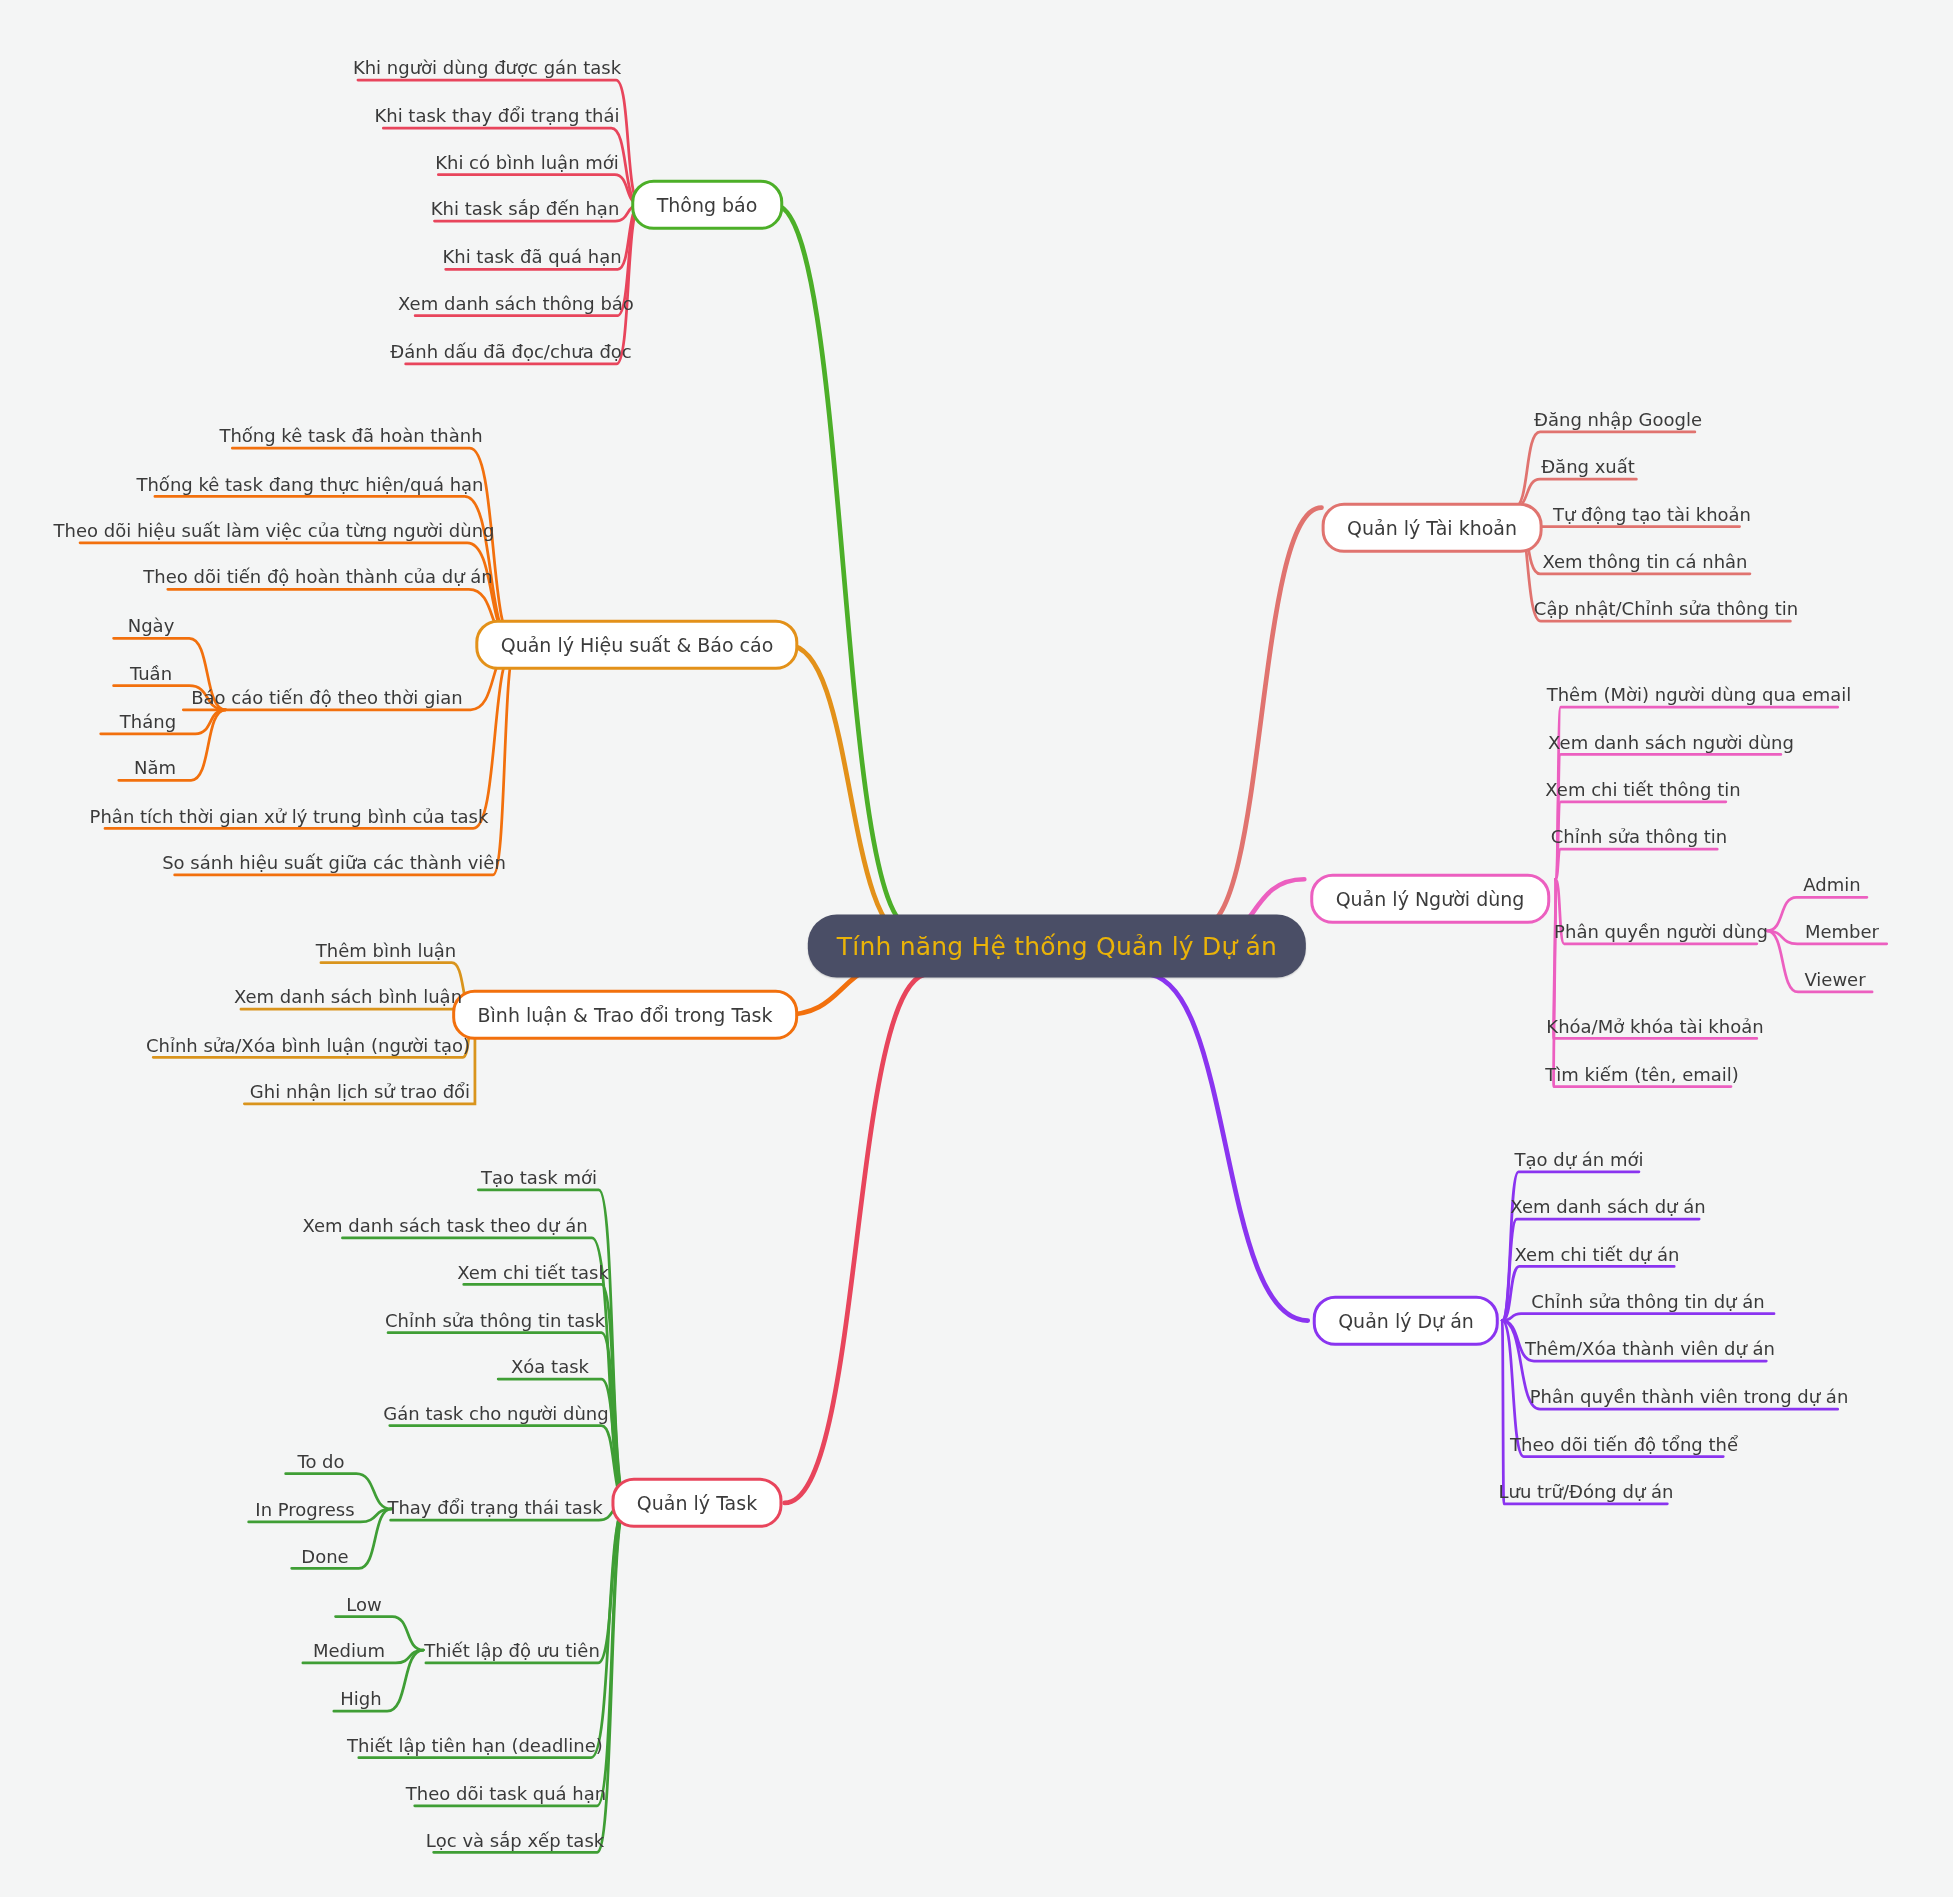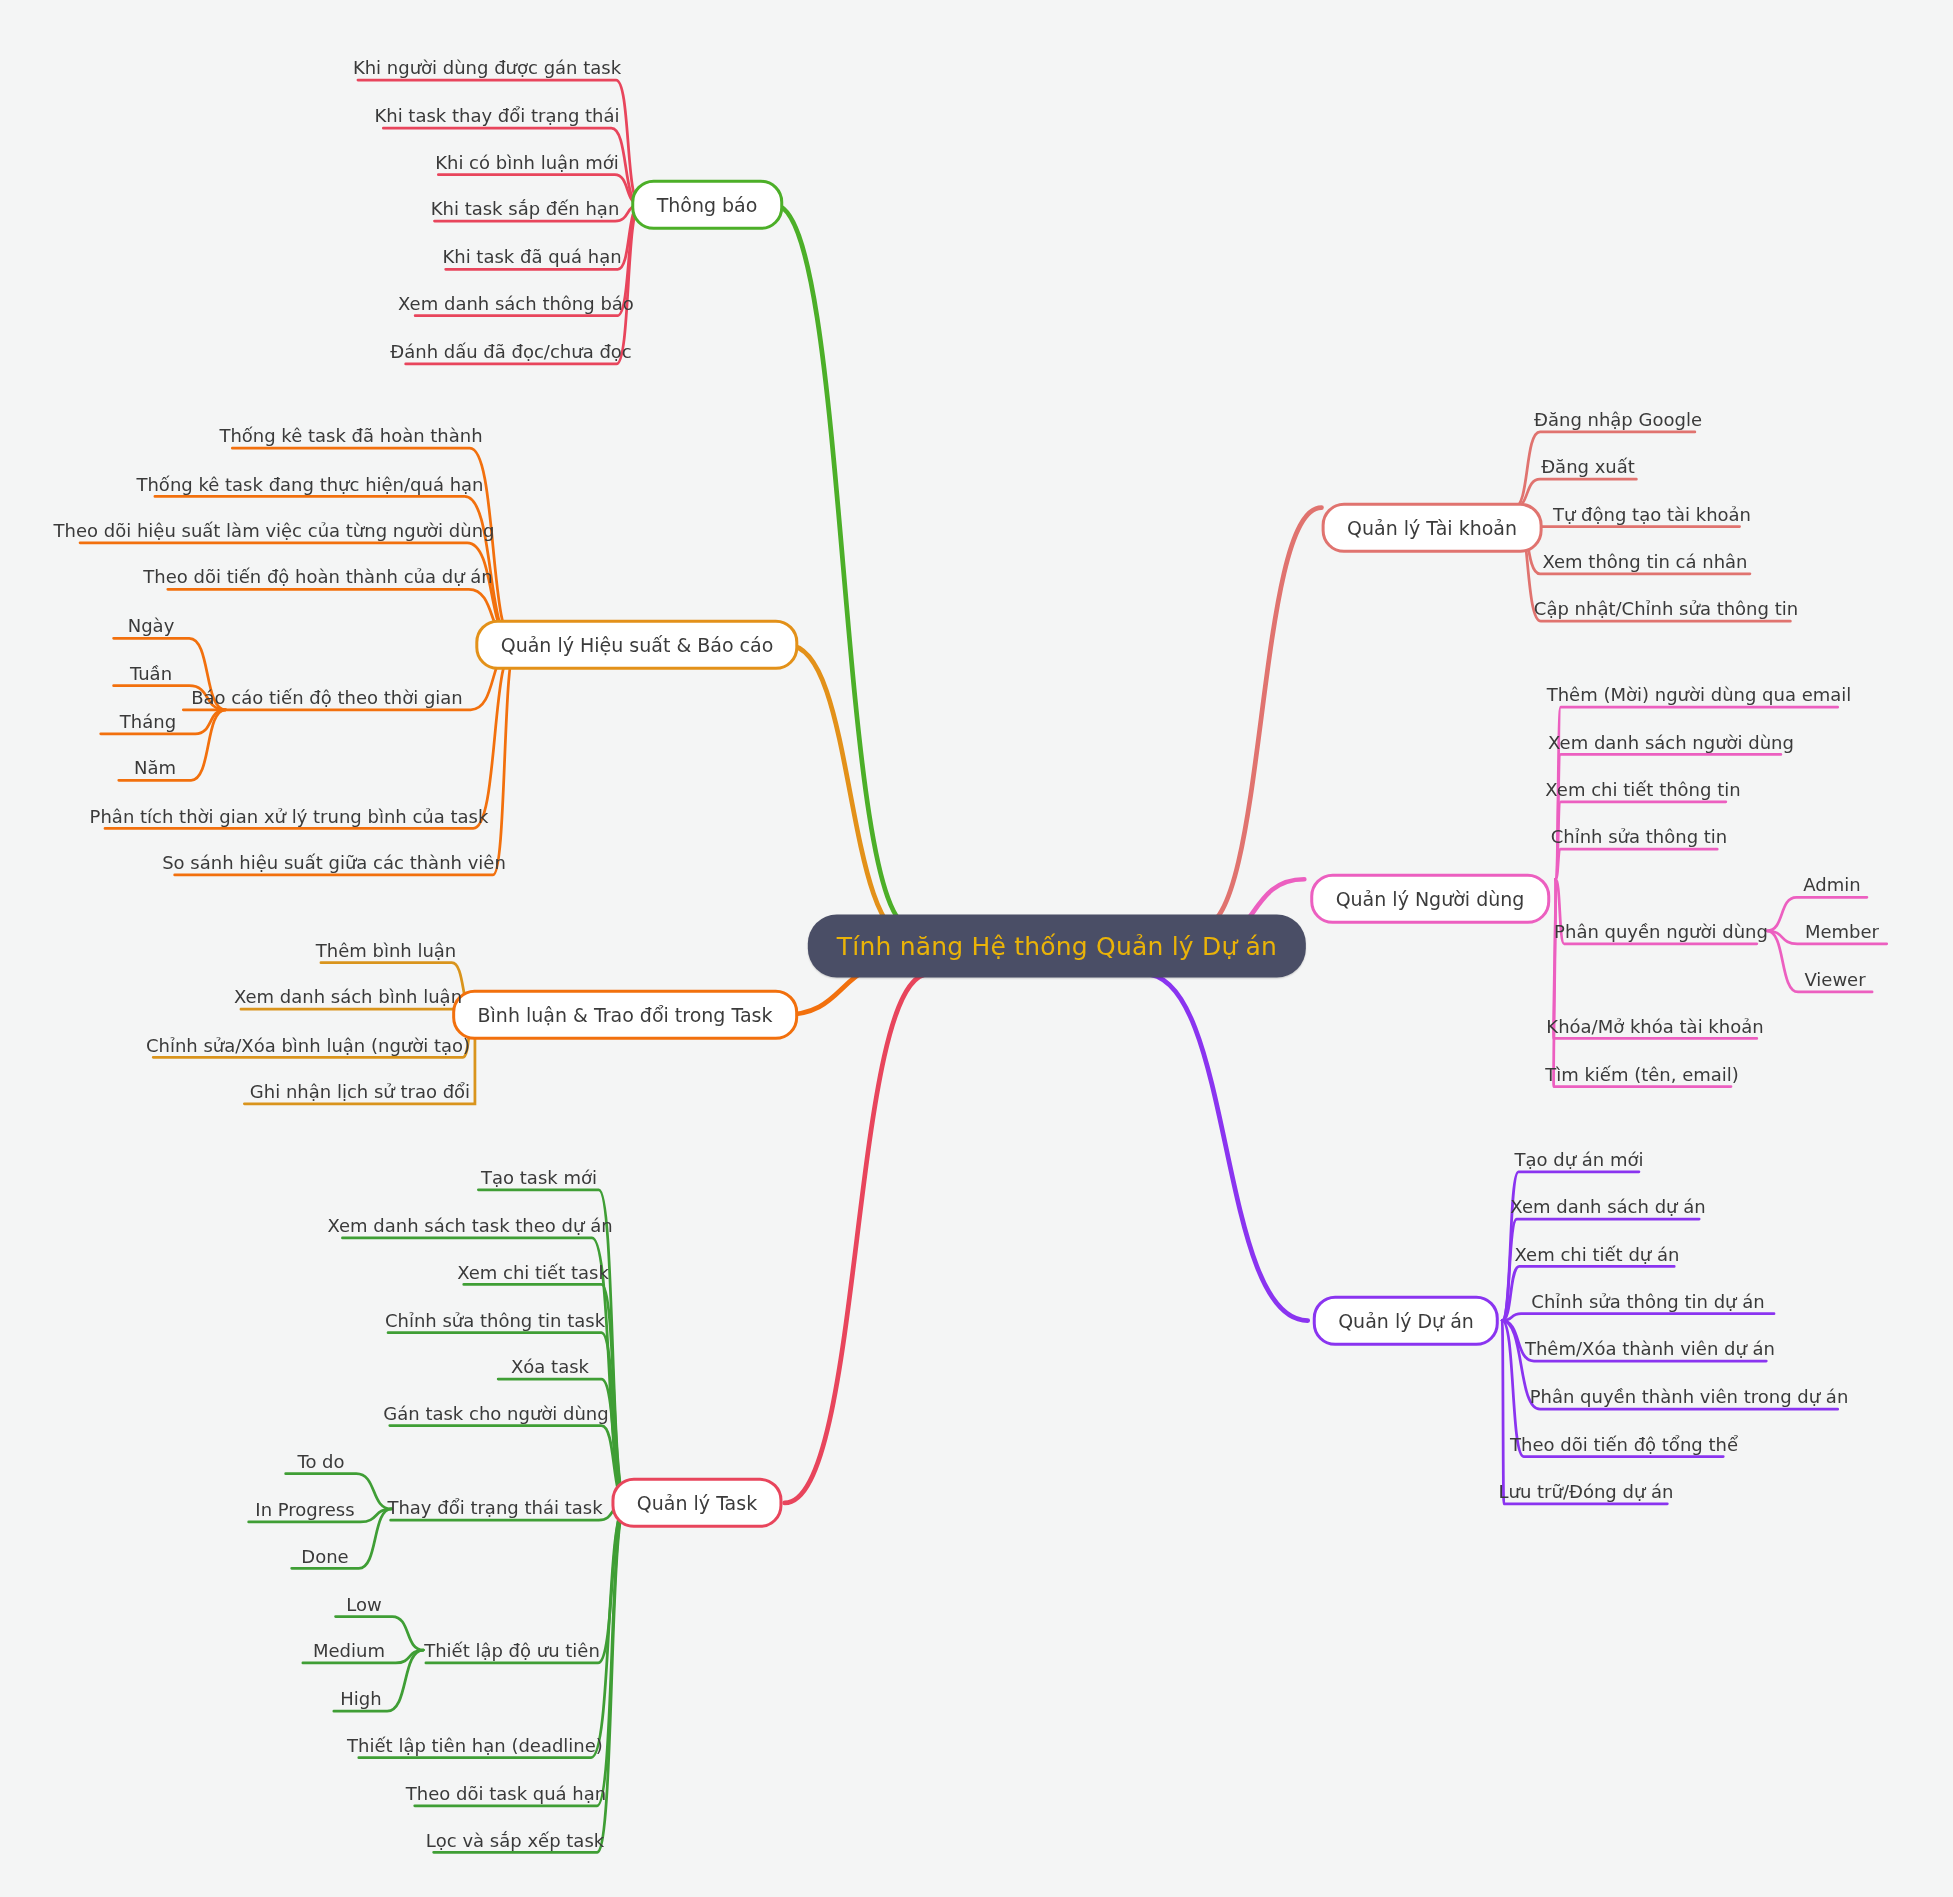--- a/index.html
+++ b/index.html
@@ -167,21 +167,21 @@
   </div>
   <div class="node leaf-node" style="left:386px; top:950px;"><span>Thêm bình luận</span></div>
   <div class="node leaf-node" style="left:348px; top:996px;"><span>Xem danh sách bình luận</span></div>
   <div class="node leaf-node" style="left:308px; top:1045px;"><span>Chỉnh sửa/Xóa bình luận (người tạo)</span></div>
   <div class="node leaf-node" style="left:360px; top:1091px;"><span>Ghi nhận lịch sử trao đổi</span></div>
 
   <div class="node branch-node" id="b-task" style="left:697px; top:1503px; border-color:#e8455c;">
     <span>Quản lý Task</span>
   </div>
   <div class="node leaf-node" style="left:539px; top:1177px;"><span>Tạo task mới</span></div>
-  <div class="node leaf-node" style="left:470px; top:1225px;text-align:right;"><span>Xem danh sách task theo dự án</span></div>
+  <div class="node leaf-node" style="left:445px; top:1225px;text-align:right;"><span>Xem danh sách task theo dự án</span></div>
   <div class="node leaf-node" style="left:533px; top:1272px;"><span>Xem chi tiết task</span></div>
   <div class="node leaf-node" style="left:495px; top:1320px;"><span>Chỉnh sửa thông tin task</span></div>
   <div class="node leaf-node" style="left:550px; top:1366px;"><span>Xóa task</span></div>
   <div class="node leaf-node" style="left:496px; top:1413px;"><span>Gán task cho người dùng</span></div>
   <div class="node leaf-node" style="left:495px; top:1507px;"><span>Thay đổi trạng thái task</span></div>
   <div class="node sub-leaf-node" style="left:321px; top:1461px;"><span>To do</span></div>
   <div class="node sub-leaf-node" style="left:305px; top:1509px;"><span>In Progress</span></div>
   <div class="node sub-leaf-node" style="left:325px; top:1556px;"><span>Done</span></div>
   <div class="node leaf-node" style="left:512px; top:1650px;"><span>Thiết lập độ ưu tiên</span></div>
   <div class="node sub-leaf-node" style="left:364px; top:1604px;"><span>Low</span></div>

